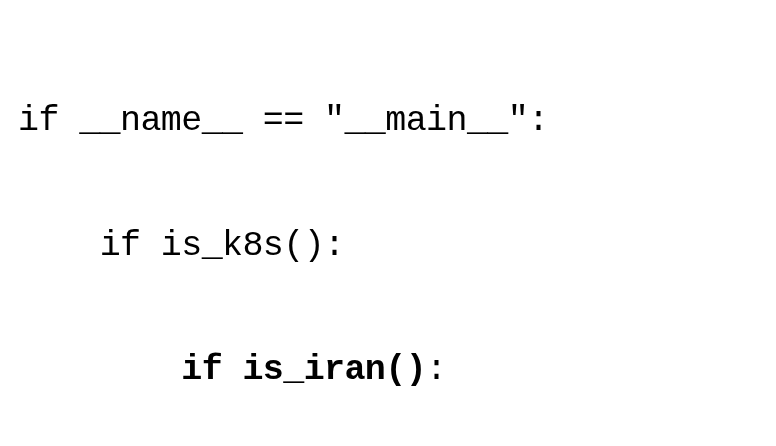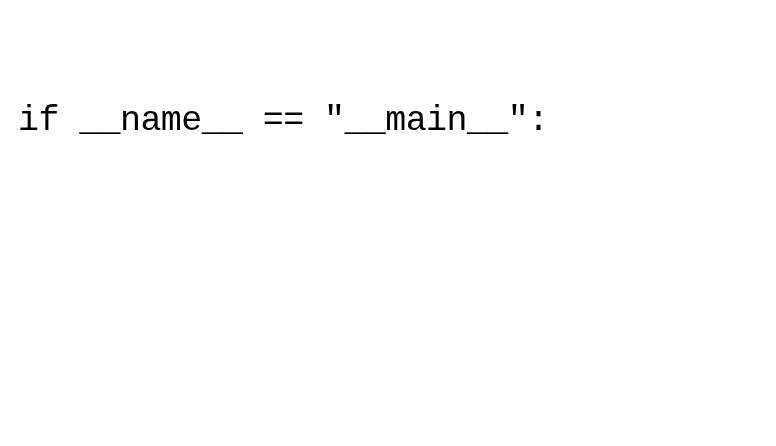--- a/index.html
+++ b/index.html
@@ -30,21 +30,22 @@
     }
     .bold {
       font-weight: bold;
     }
   </style>
 </head>
 <body>
 
 <div class="code-block">
   <span class="code-line"><span></span><span>if __name__ == "__main__":</span></span>
-  <span class="code-line"><span>    </span></span>
+  <span class="code-line"><span>    </span><span>if is_k8s():</span></span>
+  <span class="code-line"><span>        </span><span class="bold">if is_iran()</span><span>:</span></span>
   
   
   
   
   
   
   
 </div>
 
 </body></html>

